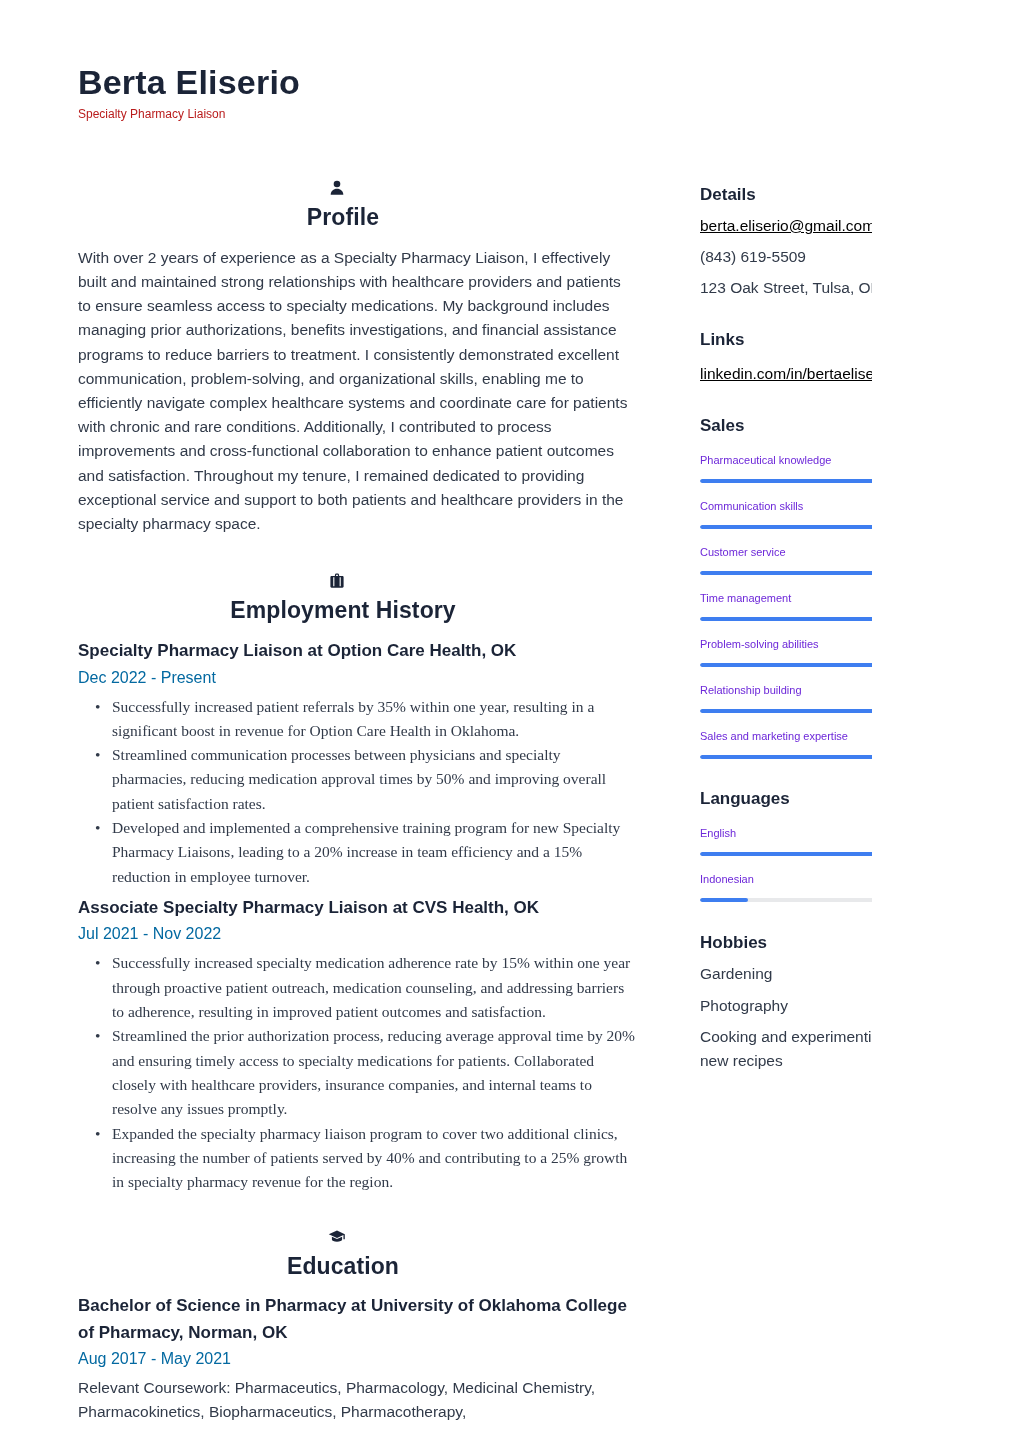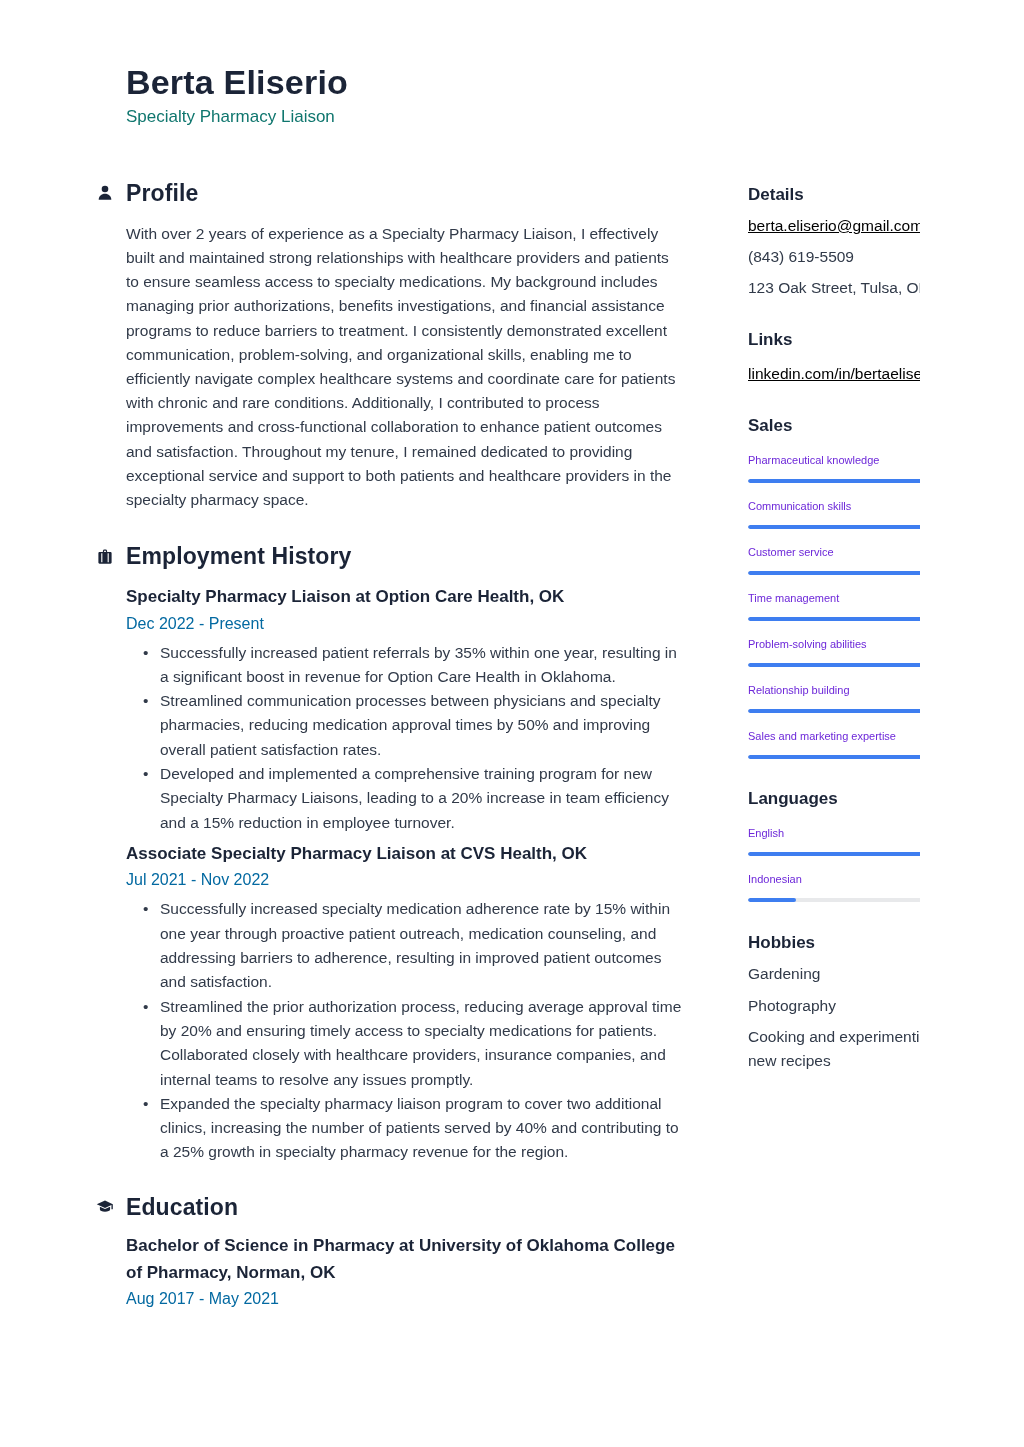--- a/index.html
+++ b/index.html
@@ -8,40 +8,40 @@
     width: 1024px; height: 1447px;
     font-family: "Liberation Sans", sans-serif;
     color: #313a49;
     -webkit-font-smoothing: antialiased;
   }
   .page {
     position: relative;
     width: 872px; height: 1447px;
     background: #ffffff;
     overflow: hidden;
-    margin-left: 48px;
   }
   .content {
     display: flex;
     padding: 62px 74px 0 78px;
   }
   .main { width: 560px; flex: 0 0 560px; }
   .sidebar { width: 250px; flex: 0 0 250px; margin-left: 62px; margin-top: 122px; }
 
   
   h1.name {
     font-size: 34px; font-weight: 700; color: #1b2437;
     letter-spacing: 0.2px; line-height: 1.18;
   }
-  .job-subtitle { font-size: 17px; color: #0f766e; margin-top: 5px; }
+  .job-subtitle { font-size: 12px; color: #b91c1c; margin-top: 5px; }
 
   
   .sec-head {
     display: flex; align-items: center;
     margin-left: -30px;
+    flex-direction: column;
   }
   .sec-icon {
     width: 30px; flex: 0 0 30px;
     display: flex; align-items: center;
     color: #1b2437;
   }
   .sec-icon svg { width: 18px; height: 18px; }
   .sec-head h2 {
     font-size: 23px; font-weight: 700; color: #1b2437;
     line-height: 1.25; letter-spacing: 0.1px;
@@ -59,21 +59,21 @@
   .job-title, .edu-title {
     font-size: 17px; font-weight: 700; color: #1b2437; line-height: 26.5px;
   }
   .dates {
     font-size: 16px; color: #0369a1; margin-top: 3px; line-height: 20px;
   }
   ul.bullets { margin-top: 7px; list-style: none; }
   ul.bullets li {
     position: relative;
     padding-left: 34px;
-    font-size: 15.5px; line-height: 24.3px; color: #313a49;
+    font-size: 15.5px; line-height: 24.3px; color: #313a49; font-family: Liberation Serif, serif;
   }
   ul.bullets li::before {
     content: "\2022";
     position: absolute; left: 17px; top: 0;
     color: #313a49;
   }
 
   section.education { margin-top: 28px; }
   .edu-item { margin-top: 12px; }
   .edu-desc { margin-top: 7px; font-size: 15.5px; line-height: 24.3px; color: #313a49; }
@@ -168,20 +168,21 @@
             <svg viewBox="0 0 24 24" fill="currentColor" aria-hidden="true">
               <path d="M12 3.2 1 8.2l11 5 8.6-3.9V15h1.8V8.2z"></path>
               <path d="M5.2 11.6v3.6c0 1.7 3 3 6.8 3s6.8-1.3 6.8-3v-3.6L12 14.7z"></path>
             </svg>
           </span>
           <h2>Education</h2>
         </div>
         <div class="edu-item">
           <h3 class="edu-title">Bachelor of Science in Pharmacy at University of Oklahoma College of Pharmacy, Norman, OK</h3>
           <div class="dates">Aug 2017 - May 2021</div>
+          <p class="edu-desc">Relevant Coursework: Pharmaceutics, Pharmacology, Medicinal Chemistry, Pharmacokinetics, Biopharmaceutics, Pharmacotherapy,</p>
         </div>
       </section>
 
     </div>
 
     <aside class="sidebar">
 
       <section class="side-sec">
         <h3>Details</h3>
         <div class="detail-item">

